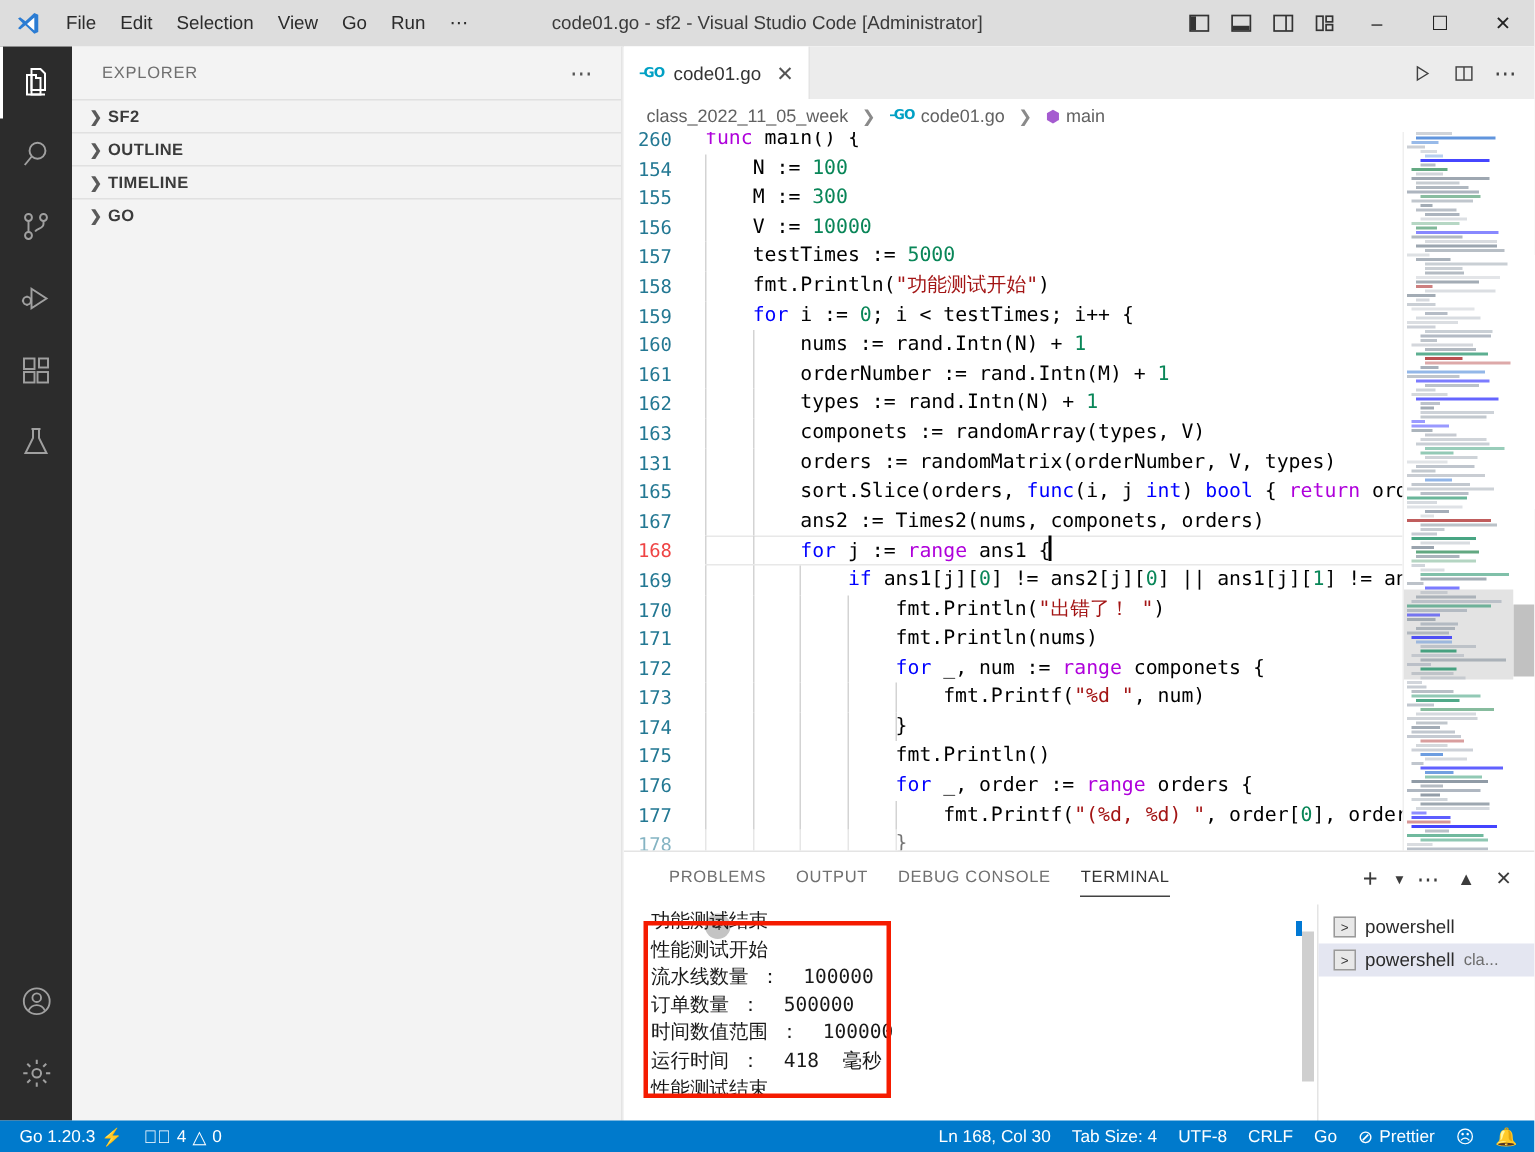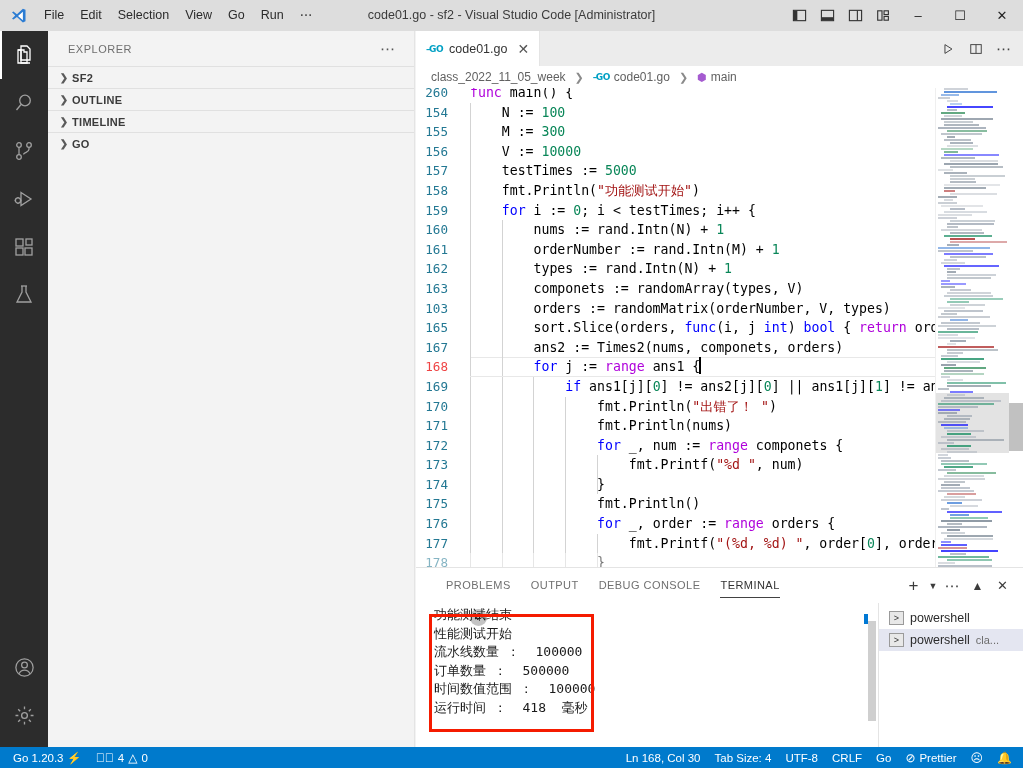--- a/index.html
+++ b/index.html
@@ -391,21 +391,21 @@
           <div class="cline"><span class="lnum">154</span><span class="ctext"><span class="ig" style="left: 0px;"></span><span>    </span><span class="pl">N := </span><span class="num">100</span></span></div>
           <div class="cline"><span class="lnum">155</span><span class="ctext"><span class="ig" style="left: 0px;"></span><span>    </span><span class="pl">M := </span><span class="num">300</span></span></div>
           <div class="cline"><span class="lnum">156</span><span class="ctext"><span class="ig" style="left: 0px;"></span><span>    </span><span class="pl">V := </span><span class="num">10000</span></span></div>
           <div class="cline"><span class="lnum">157</span><span class="ctext"><span class="ig" style="left: 0px;"></span><span>    </span><span class="pl">testTimes := </span><span class="num">5000</span></span></div>
           <div class="cline"><span class="lnum">158</span><span class="ctext"><span class="ig" style="left: 0px;"></span><span>    </span><span class="pl">fmt.Println(</span><span class="str">"功能测试开始"</span><span class="pl">)</span></span></div>
           <div class="cline"><span class="lnum">159</span><span class="ctext"><span class="ig" style="left: 0px;"></span><span>    </span><span class="kw">for</span><span class="pl"> i := </span><span class="num">0</span><span class="pl">; i &lt; testTimes; i++ {</span></span></div>
           <div class="cline"><span class="lnum">160</span><span class="ctext"><span class="ig" style="left: 0px;"></span><span class="ig" style="left: 31.72px;"></span><span>        </span><span class="pl">nums := rand.Intn(N) + </span><span class="num">1</span></span></div>
           <div class="cline"><span class="lnum">161</span><span class="ctext"><span class="ig" style="left: 0px;"></span><span class="ig" style="left: 31.72px;"></span><span>        </span><span class="pl">orderNumber := rand.Intn(M) + </span><span class="num">1</span></span></div>
           <div class="cline"><span class="lnum">162</span><span class="ctext"><span class="ig" style="left: 0px;"></span><span class="ig" style="left: 31.72px;"></span><span>        </span><span class="pl">types := rand.Intn(N) + </span><span class="num">1</span></span></div>
           <div class="cline"><span class="lnum">163</span><span class="ctext"><span class="ig" style="left: 0px;"></span><span class="ig" style="left: 31.72px;"></span><span>        </span><span class="pl">componets := randomArray(types, V)</span></span></div>
-          <div class="cline"><span class="lnum">103</span><span class="ctext"><span class="ig" style="left: 0px;"></span><span class="ig" style="left: 31.72px;"></span><span>        </span><span class="pl">orders := randomMatrix(orderNumber, V, types)</span></span></div>
+          <div class="cline"><span class="lnum">131</span><span class="ctext"><span class="ig" style="left: 0px;"></span><span class="ig" style="left: 31.72px;"></span><span>        </span><span class="pl">orders := randomMatrix(orderNumber, V, types)</span></span></div>
           <div class="cline"><span class="lnum">165</span><span class="ctext"><span class="ig" style="left: 0px;"></span><span class="ig" style="left: 31.72px;"></span><span>        </span><span class="pl">sort.Slice(orders, </span><span class="kw">func</span><span class="pl">(i, j </span><span class="kw">int</span><span class="pl">) </span><span class="kw">bool</span><span class="pl"> { </span><span class="kw2">return</span><span class="pl"> orde</span></span></div>
           <div class="cline"><span class="lnum">167</span><span class="ctext"><span class="ig" style="left: 0px;"></span><span class="ig" style="left: 31.72px;"></span><span>        </span><span class="pl">ans2 := Times2(nums, componets, orders)</span></span></div>
           <div class="cline current"><span class="lnum">168</span><span class="ctext"><span class="ig" style="left: 0px;"></span><span class="ig" style="left: 31.72px;"></span><span>        </span><span class="kw">for</span><span class="pl"> j := </span><span class="kw2">range</span><span class="pl"> ans1 {</span><span class="cursor"></span></span></div>
           <div class="cline"><span class="lnum">169</span><span class="ctext"><span class="ig" style="left: 0px;"></span><span class="ig" style="left: 31.72px;"></span><span class="ig" style="left: 63.44px;"></span><span>            </span><span class="kw">if</span><span class="pl"> ans1[j][</span><span class="num">0</span><span class="pl">] != ans2[j][</span><span class="num">0</span><span class="pl">] || ans1[j][</span><span class="num">1</span><span class="pl">] != ans</span></span></div>
           <div class="cline"><span class="lnum">170</span><span class="ctext"><span class="ig" style="left: 0px;"></span><span class="ig" style="left: 31.72px;"></span><span class="ig" style="left: 63.44px;"></span><span class="ig" style="left: 95.16px;"></span><span>                </span><span class="pl">fmt.Println(</span><span class="str">"出错了！ "</span><span class="pl">)</span></span></div>
           <div class="cline"><span class="lnum">171</span><span class="ctext"><span class="ig" style="left: 0px;"></span><span class="ig" style="left: 31.72px;"></span><span class="ig" style="left: 63.44px;"></span><span class="ig" style="left: 95.16px;"></span><span>                </span><span class="pl">fmt.Println(nums)</span></span></div>
           <div class="cline"><span class="lnum">172</span><span class="ctext"><span class="ig" style="left: 0px;"></span><span class="ig" style="left: 31.72px;"></span><span class="ig" style="left: 63.44px;"></span><span class="ig" style="left: 95.16px;"></span><span>                </span><span class="kw">for</span><span class="pl"> _, num := </span><span class="kw2">range</span><span class="pl"> componets {</span></span></div>
           <div class="cline"><span class="lnum">173</span><span class="ctext"><span class="ig" style="left: 0px;"></span><span class="ig" style="left: 31.72px;"></span><span class="ig" style="left: 63.44px;"></span><span class="ig" style="left: 95.16px;"></span><span class="ig" style="left: 126.88px;"></span><span>                    </span><span class="pl">fmt.Printf(</span><span class="str">"%d "</span><span class="pl">, num)</span></span></div>
           <div class="cline"><span class="lnum">174</span><span class="ctext"><span class="ig" style="left: 0px;"></span><span class="ig" style="left: 31.72px;"></span><span class="ig" style="left: 63.44px;"></span><span class="ig" style="left: 95.16px;"></span><span class="ig" style="left: 126.88px;"></span><span>                </span><span class="pl">}</span></span></div>
           <div class="cline"><span class="lnum">175</span><span class="ctext"><span class="ig" style="left: 0px;"></span><span class="ig" style="left: 31.72px;"></span><span class="ig" style="left: 63.44px;"></span><span class="ig" style="left: 95.16px;"></span><span>                </span><span class="pl">fmt.Println()</span></span></div>
@@ -617,20 +617,21 @@
 
     <div class="term-wrap">
       <div class="term-body" id="term-body">
         <div class="redbox" id="redbox" style="left: 13px; top: 11px; width: 165px; height: 118px; border-color: rgb(245, 27, 0);"></div>
       <div class="term-line">功能测试结束</div>
           <div class="term-line">性能测试开始</div>
           <div class="term-line">流水线数量 ：  100000</div>
           <div class="term-line">订单数量 ：  500000</div>
           <div class="term-line">时间数值范围 ：  100000</div>
           <div class="term-line">运行时间 ：  418  毫秒</div>
+          <div class="term-line">性能测试结束</div>
         </div>
       <div class="term-scroll" style="left:450px;">
         <div class="term-thumb" style="top:18px;height:100px;"></div>
       </div>
       <div class="term-side">
         <div class="tside-item" style="position:relative;">
           <span class="tside-marker"></span>
           <span class="tbox">&gt;</span>
           <span>powershell</span>
         </div>

